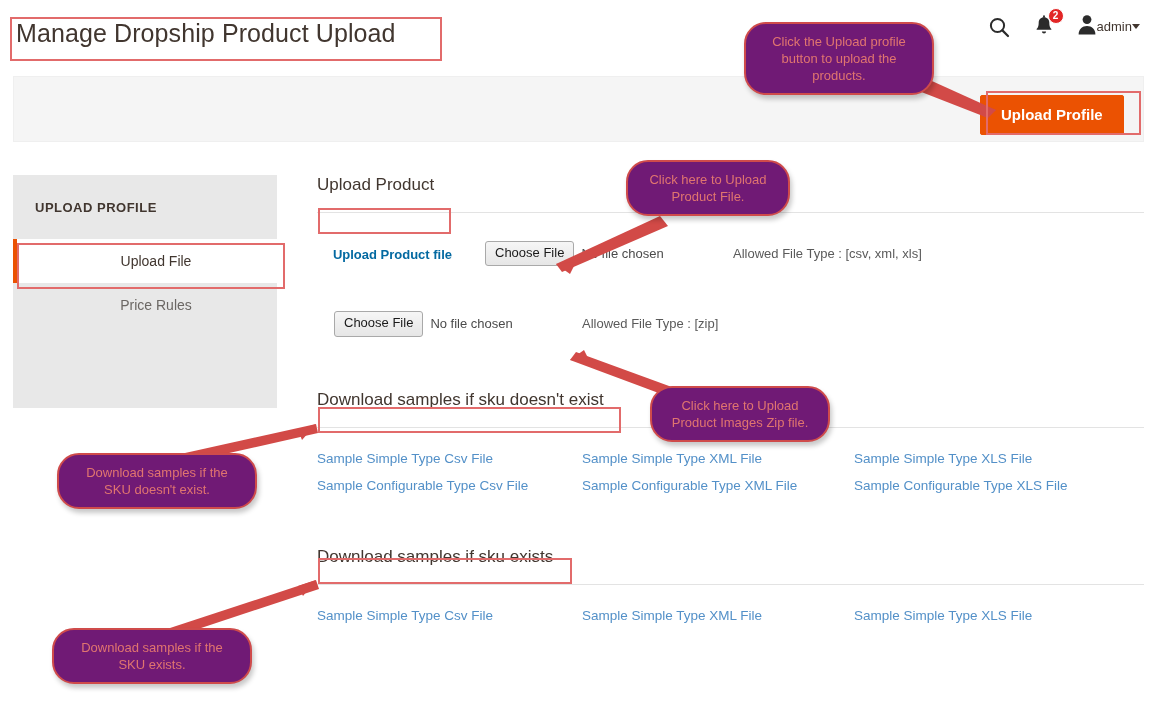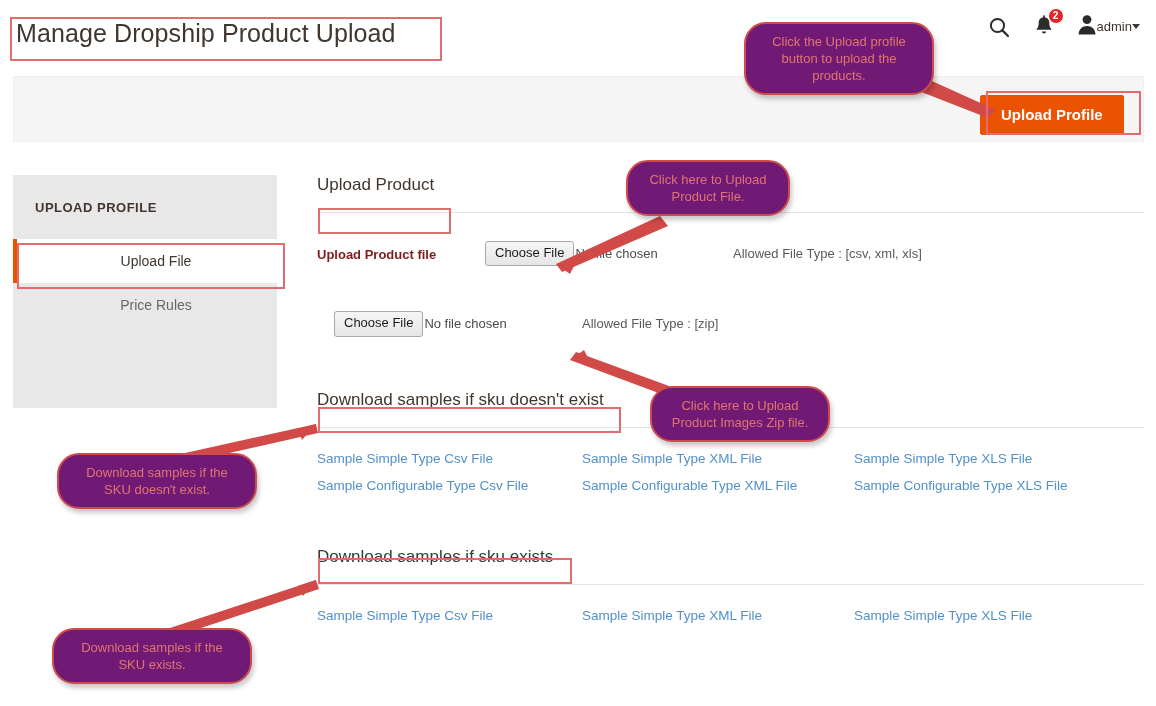--- a/index.html
+++ b/index.html
@@ -99,32 +99,32 @@
   }
   .section-rule {
     border-bottom: 1px solid #e3e3e3;
     margin-top: 17px;
   }
 
   .form-row {
     display: flex; align-items: flex-start;
   }
   .form-label {
-    width: 151px; text-align: left;
-    font-size: 13px; font-weight: bold; color: #7f1d1d;
+    width: 151px; text-align: center;
+    font-size: 13px; font-weight: bold; color: #0369a1;
     line-height: 19px; padding-top: 4px;
   }
   .form-field {
     margin-left: 17px; width: 248px;
     display: flex; align-items: center;
   }
   .file-input {
     font-family: "Liberation Sans", sans-serif;
     font-size: 13px; color: #41362f;
-    display:flex; align-items:center; gap: 1px;
+    display:flex; align-items:center; gap: 7px;
   }
   .file-btn {
     background: linear-gradient(#f6f6f6, #e6e6e6);
     border: 1px solid #a9a9a9;
     border-radius: 3px;
     padding: 3px 9px 4px 9px;
     font-size: 13px; color: #1a1a1a;
     cursor: pointer; line-height: 1.25;
   }
   .file-status { font-size: 13px; color: #4b4b4b; }

